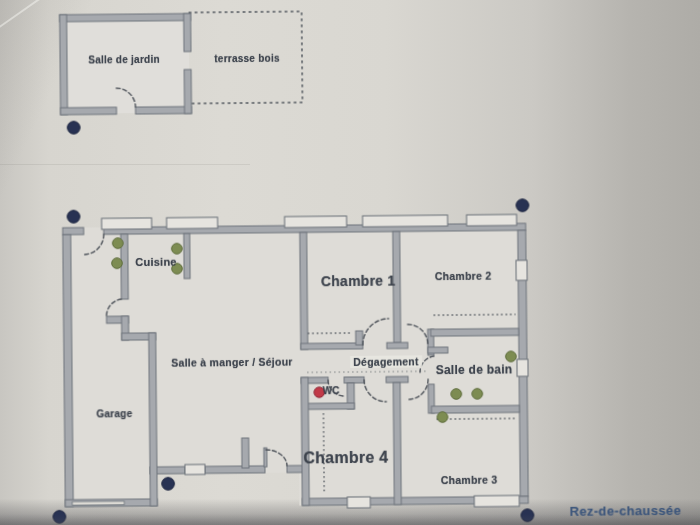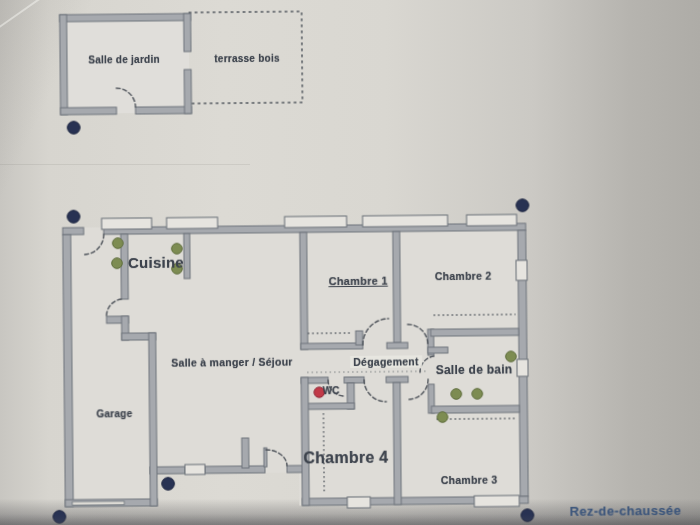--- a/index.html
+++ b/index.html
@@ -151,22 +151,22 @@
           <circle cx="455" cy="395" r="5.3" fill="#7d8c52" stroke="#5e6d3c" stroke-width="1"></circle>
           <circle cx="476" cy="395" r="5.3" fill="#7d8c52" stroke="#5e6d3c" stroke-width="1"></circle>
           <circle cx="441" cy="418" r="5.3" fill="#7d8c52" stroke="#5e6d3c" stroke-width="1"></circle>
           <circle cx="318" cy="392" r="5.2" fill="#c13a48" stroke="#8e2636" stroke-width="1"></circle>
         </g>
     </svg>
 
     <div>
         <div class="room-label" style="left: 126px; top: 57px; font-size: 10px;">Salle de jardin</div>
         <div class="room-label" style="left: 249px; top: 57px; font-size: 10px;">terrasse bois</div>
-        <div class="room-label" style="left: 156px; top: 260px; font-size: 15px;">Cuisine</div>
-        <div class="room-label" style="left: 358px; top: 281px; font-size: 11px; text-decoration: underline;">Chambre 1</div>
+        <div class="room-label" style="left: 156px; top: 260px; font-size: 11px;">Cuisine</div>
+        <div class="room-label" style="left: 358px; top: 281px; font-size: 14px;">Chambre 1</div>
         <div class="room-label" style="left: 463px; top: 277px; font-size: 10.5px;">Chambre 2</div>
         <div class="room-label" style="left: 231px; top: 361px; font-size: 10.5px;">Salle à manger / Séjour</div>
         <div class="room-label bg" style="left: 385px; top: 362px; font-size: 10.5px; text-align: right;">Dégagement</div>
         <div class="room-label" style="left: 473px; top: 371px; font-size: 12px;">Salle de bain</div>
         <div class="room-label" style="left: 330px; top: 391px; font-size: 10px;">WC</div>
         <div class="room-label" style="left: 113px; top: 411px; font-size: 10px;">Garage</div>
         <div class="room-label" style="left: 344px; top: 458px; font-size: 16px;">Chambre 4</div>
         <div class="room-label" style="left: 467px; top: 461px; font-size: 10.5px; margin-top: 20px;">Chambre 3</div>
       </div>
 

